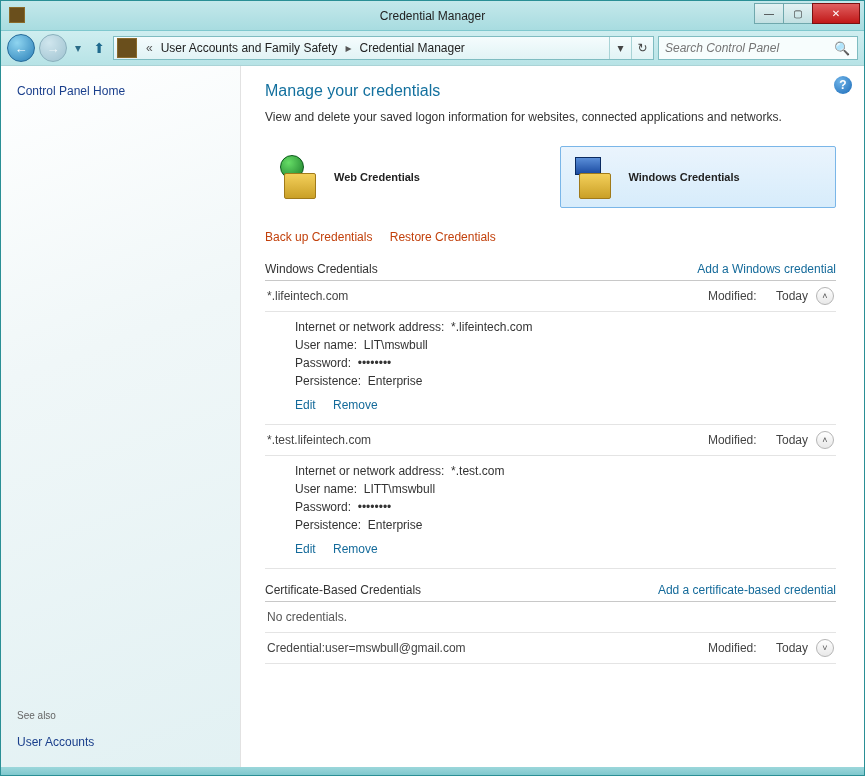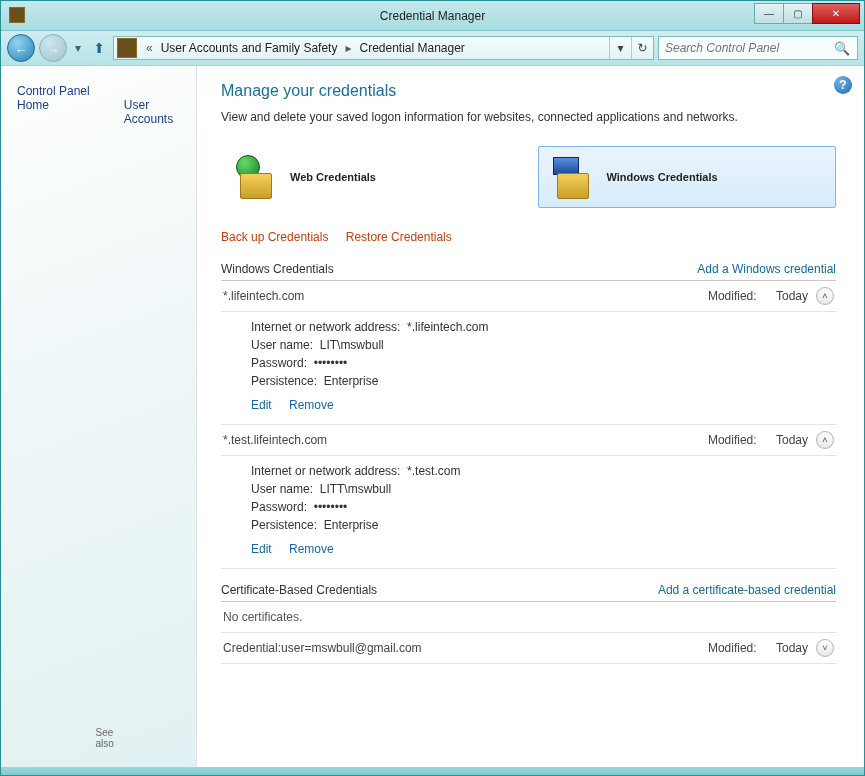--- a/index.html
+++ b/index.html
@@ -21,21 +21,21 @@
 .addressbar { flex:1; height:24px; background:linear-gradient(#f5fcfd,#e1f3f5); border:1px solid #7fbcc1; display:flex; align-items:center; font-size:12px; color:#222;}
 .addr-icon { width:20px; height:20px; margin:0 3px; background:#6a4f1c; border:1px solid #8a6a2a;}
 .addr-sep { padding:0 6px; color:#555;}
 .addr-seg { padding:0 2px;}
 .addr-right { margin-left:auto; display:flex;}
 .addr-btn { width:22px; height:22px; border-left:1px solid #a8d3d6; display:flex; align-items:center; justify-content:center; color:#444;}
 .searchbox { width:200px; height:24px; background:#f7fdfd; border:1px solid #7fbcc1; display:flex; align-items:center; padding:0 6px; color:#888; font-style:italic;}
 .searchbox input { border:none; background:transparent; flex:1; font-size:12px; color:#333; outline:none; font-style:italic;}
 .search-icon { color:#5a8c90; font-size:13px; font-style:normal;}
 .content { flex:1; background:#fff; display:flex; overflow:hidden; border-top:1px solid #aad3d6;}
-.sidebar { width:196px; background:linear-gradient(160deg,#ffffff 0%,#f0f7f8 40%,#e2f1f3 100%); border-right:1px solid #e2e2e2; padding:18px 16px; display:flex; flex-direction:row;}
+.sidebar { width:240px; background:linear-gradient(160deg,#ffffff 0%,#f0f7f8 40%,#e2f1f3 100%); border-right:1px solid #e2e2e2; padding:18px 16px; display:flex; flex-direction:column;}
 .sidebar a { color:#1a3f8c; text-decoration:none; font-size:12px;}
 .sidebar .see-also { margin-top:auto; color:#666; font-size:10px; padding-top:20px;}
 .sidebar .ua-link { margin-top:14px; color:#1a3f8c;}
 .main { flex:1; padding:16px 28px 20px 24px; overflow-y:auto; position:relative;}
 .help-icon { position:absolute; right:12px; top:10px; width:18px; height:18px; border-radius:50%; background:radial-gradient(circle at 35% 30%,#6fb4e8,#1a6ab8); color:#fff; font-size:12px; display:flex; align-items:center; justify-content:center; font-weight:bold;}
 h1 { font-size:16px; font-weight:normal; color:#13709e; margin-bottom:10px;}
 .subtitle { font-size:12px; color:#333; margin-bottom:22px;}
 .vaults { display:flex; gap:18px; margin-bottom:22px;}
 .vault { flex:1; height:62px; border:1px solid transparent; display:flex; align-items:center; padding:0 12px; gap:12px; border-radius:2px;}
 .vault.selected { border-color:#7ab6e8; background:linear-gradient(#eaf4fd,#d7ecfb);}
@@ -174,21 +174,21 @@
         <div class="actions">
           <a href="#">Edit</a>
           <a href="#">Remove</a>
         </div>
       </div>
 
       <div class="section-head">
         <span class="sh-title">Certificate-Based Credentials</span>
         <a href="#">Add a certificate-based credential</a>
       </div>
-      <div class="nocerts">No certificates.</div>
+      <div class="nocerts">No credentials.</div>
 
       <div class="cred-row">
         <span>Credential:user=mswbull@gmail.com</span>
         <span class="mod">
           <span>Modified:</span>&nbsp;
           <span>Today</span>
           <span class="chev">˅</span>
         </span>
       </div>
 

